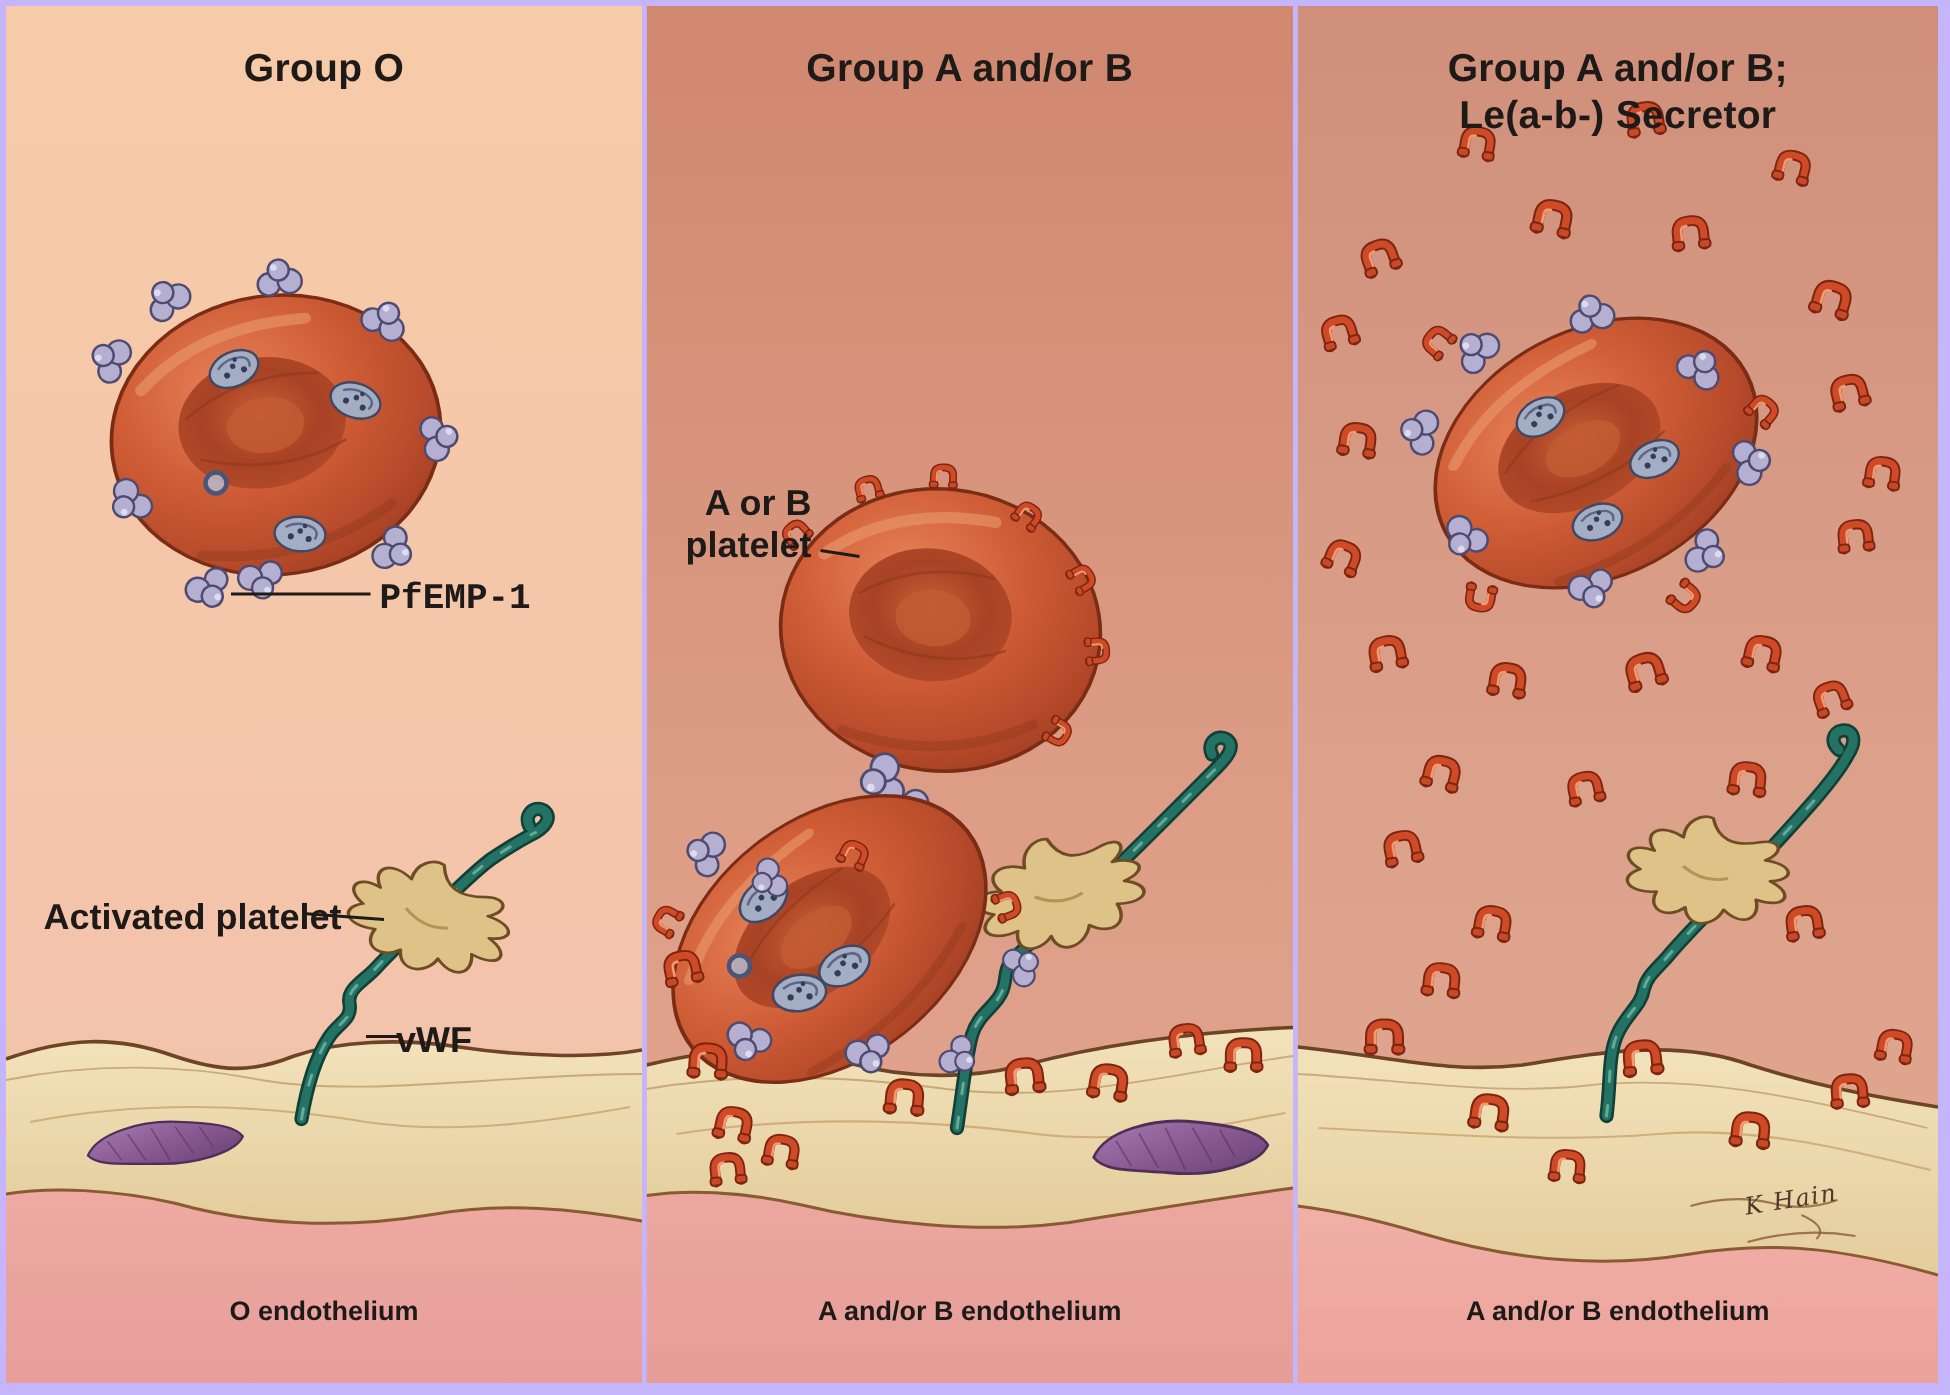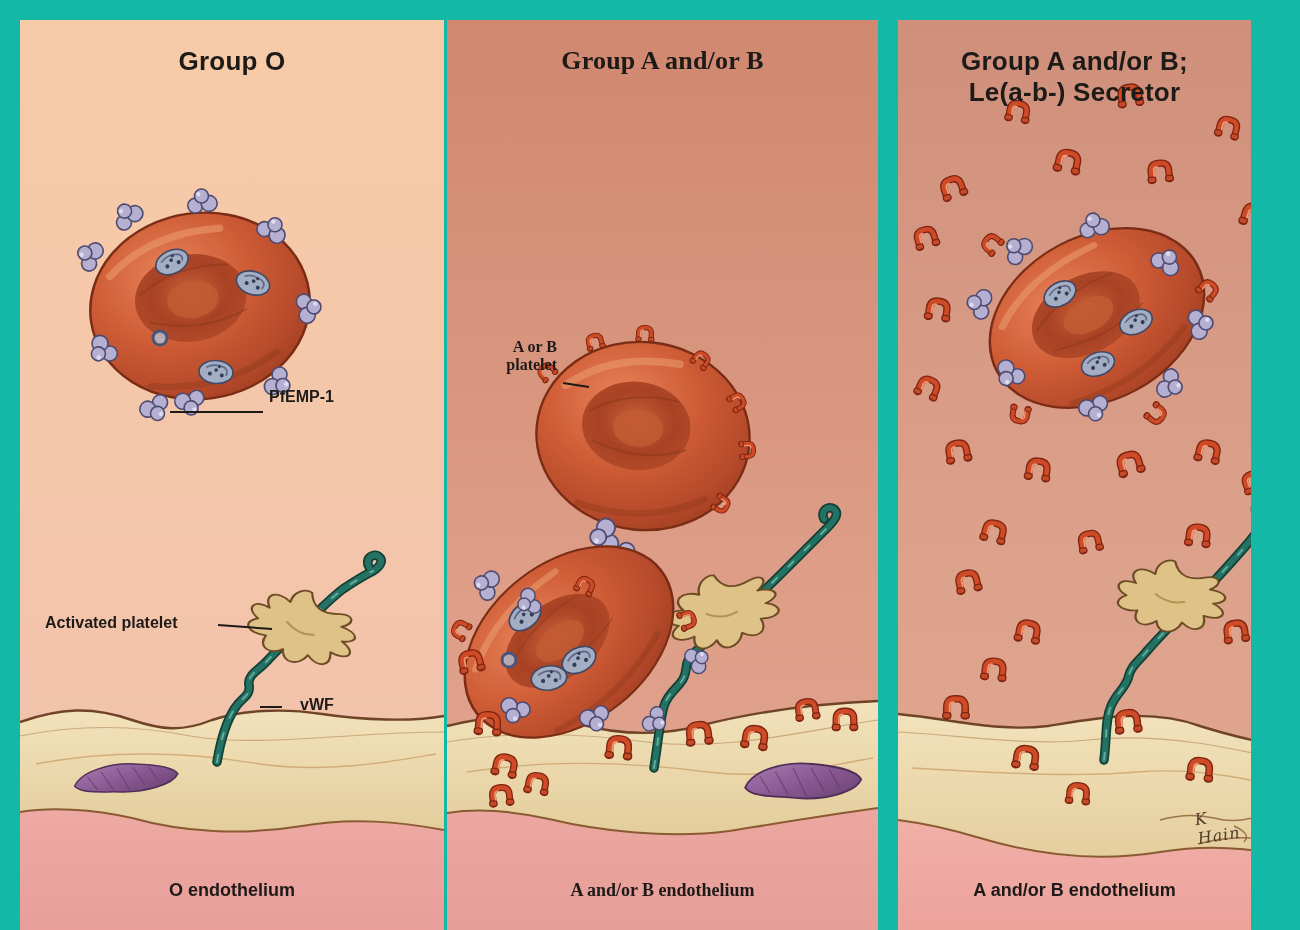--- a/index.html
+++ b/index.html
@@ -1,46 +1,46 @@
 <!DOCTYPE html>
 <html style="--frame: #0d0d0d; --text: #1d1a18; --leader: #1d1a18; --panel1-top: #f7cba8; --panel1-bottom: #f0c0ae; --panel2-top: #d0886f; --panel2-bottom: #e3a793; --panel3-top: #cf8f7b; --panel3-bottom: #e2a78f; --under1: #efada5; --under2: #ecaaa2; --under3: #f3b4ab; --endothelium: #eedaae; --nucleus: #8a5a92; --rbc: #c65431; --knob: #b5b0d2; --antigen: #cf4a27; --platelet: #dfc288; --vwf: #237263;"><head>
 <meta charset="utf-8">
 <style>
   html,body{margin:0;padding:0;background:#222;}
   .figure{
     position:relative;
     width:1300px;height:930px;
-    background:#14b8a6;
+    background:#c4b5fd;
     box-sizing:border-box;
-    padding:20px;
+    padding:4px;
     font-family:"Liberation Sans",sans-serif;
     overflow:hidden;
   }
   .panels{display:flex;gap:3px;width:1288px;height:918px;}
   .panel{position:relative;height:918px;overflow:hidden;}
   .panel-o{width:424px;}
-  .panel-ab{width:431px;font-family:Liberation Serif, serif;}
-  .panel-sec{width:353px;margin-left:17px;}
+  .panel-ab{width:431px;}
+  .panel-sec{width:427px;}
   .art{position:absolute;left:0;top:0;display:block;}
   .panel-title{
     position:absolute;top:26px;left:0;right:0;text-align:center;
     font-weight:bold;font-size:26px;line-height:1.18;
     color:var(--text,#1d1a18);letter-spacing:.2px;
   }
   .panel-caption{
     position:absolute;top:860px;left:0;right:0;text-align:center;
     font-weight:bold;font-size:18px;color:var(--text,#1d1a18);
   }
   .art-label{
-    position:absolute;font-weight:bold;font-size:16px;line-height:1.15;
+    position:absolute;font-weight:bold;font-size:24px;line-height:1.15;
     color:var(--text,#1d1a18);white-space:nowrap;
   }
-  .lbl-pfemp{left:249px;top:368px;}
+  .lbl-pfemp{left:249px;top:382px;font-family:Liberation Mono, monospace;}
   .lbl-platelet{left:25px;top:594px;}
-  .lbl-vwf{left:280px;top:676px;}
+  .lbl-vwf{left:260px;top:676px;}
   .lbl-antigen{left:14px;top:318px;width:96px;text-align:right;white-space:normal;}
   .signature{
     position:absolute;left:298px;top:786px;
     font-family:"DejaVu Serif",serif;font-style:italic;
     font-size:16px;color:#50392b;transform:rotate(-9deg);letter-spacing:1px;
   }
   
   .knob-fill{fill:var(--knob,#b5b0d2);stroke:#4e4a70;stroke-width:1.6;}
   .knob-hl{fill:#dddbee;}
   .ag-out{fill:none;stroke:#7e2510;stroke-width:6.6;stroke-linecap:round;stroke-linejoin:round;}

